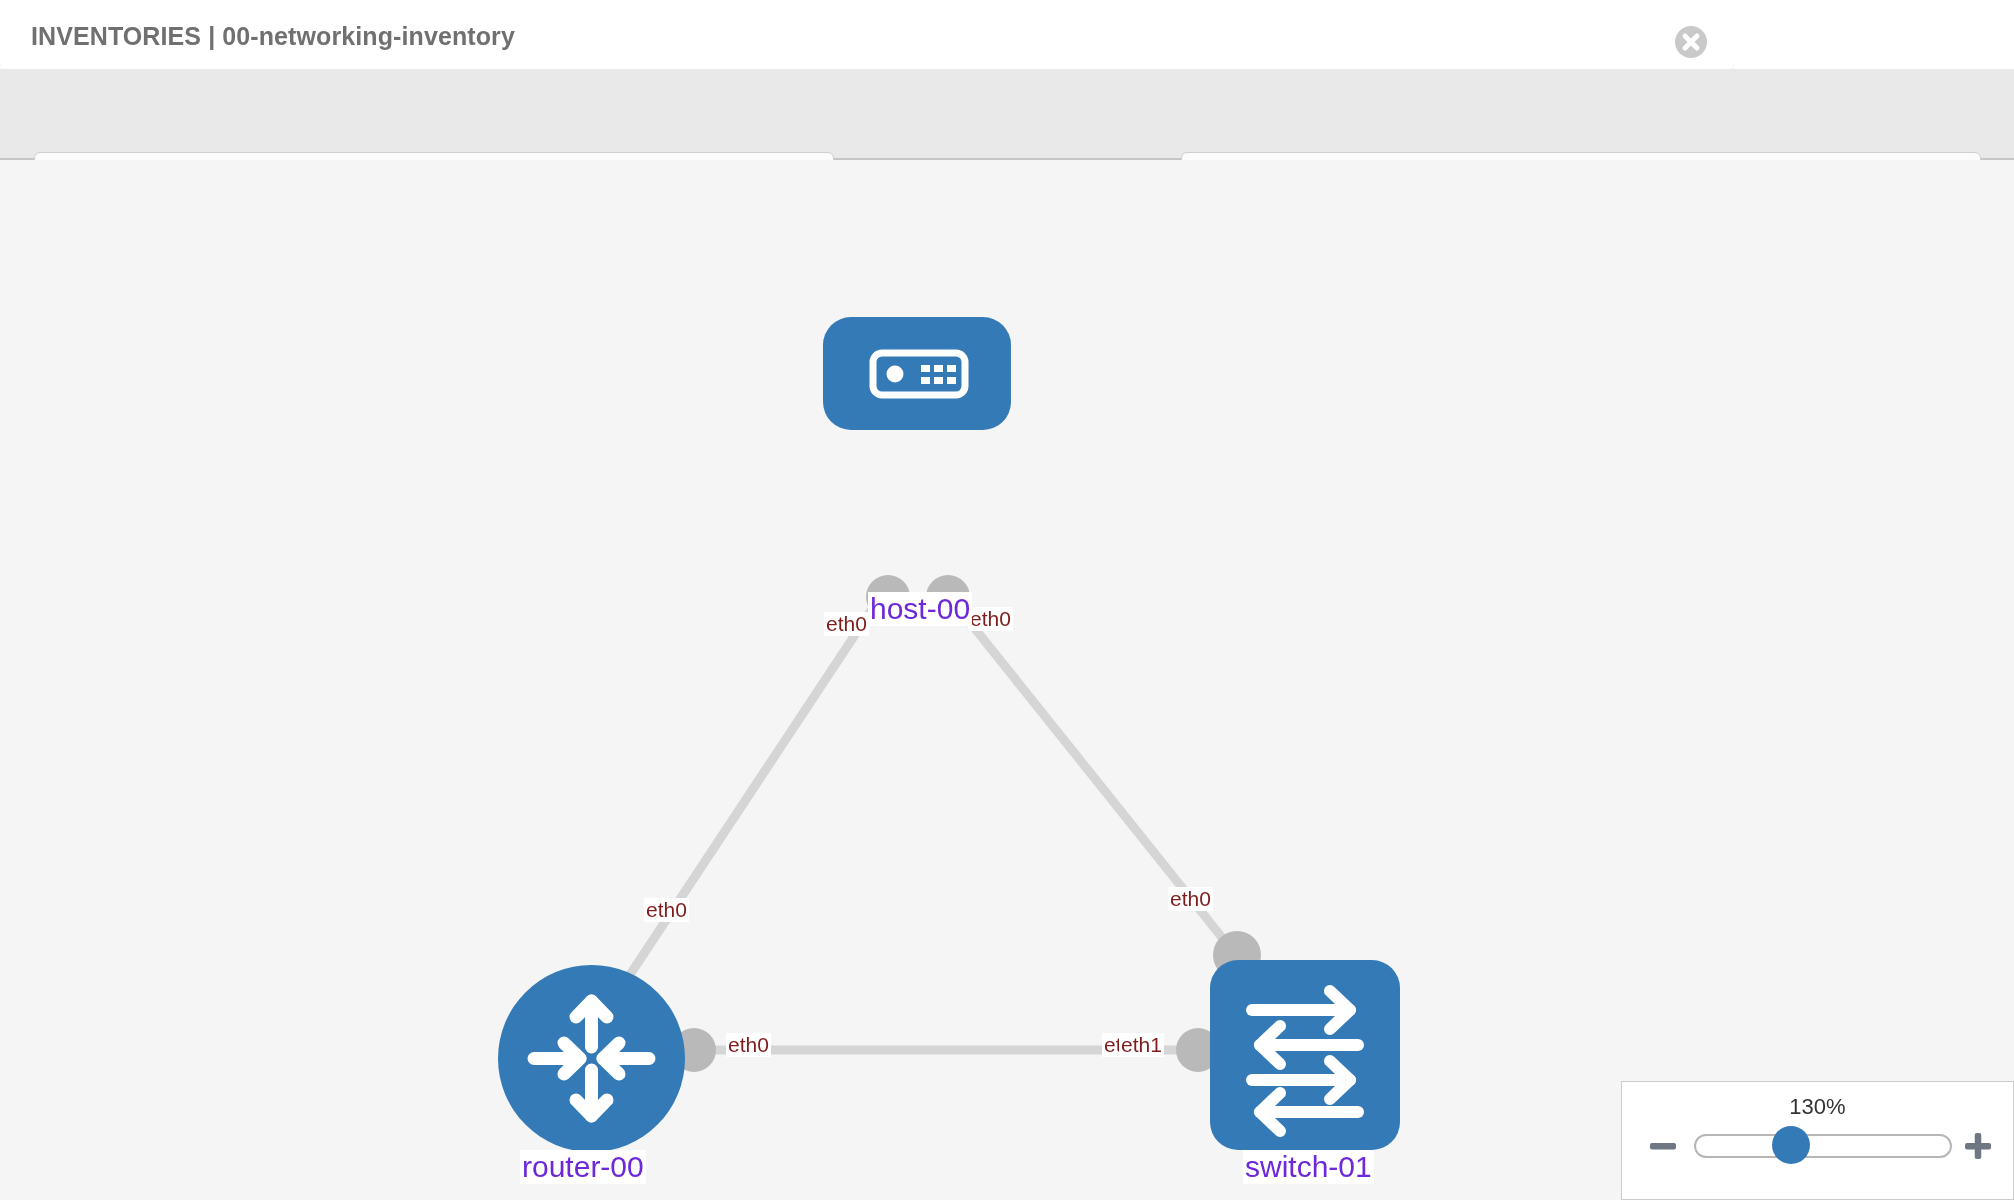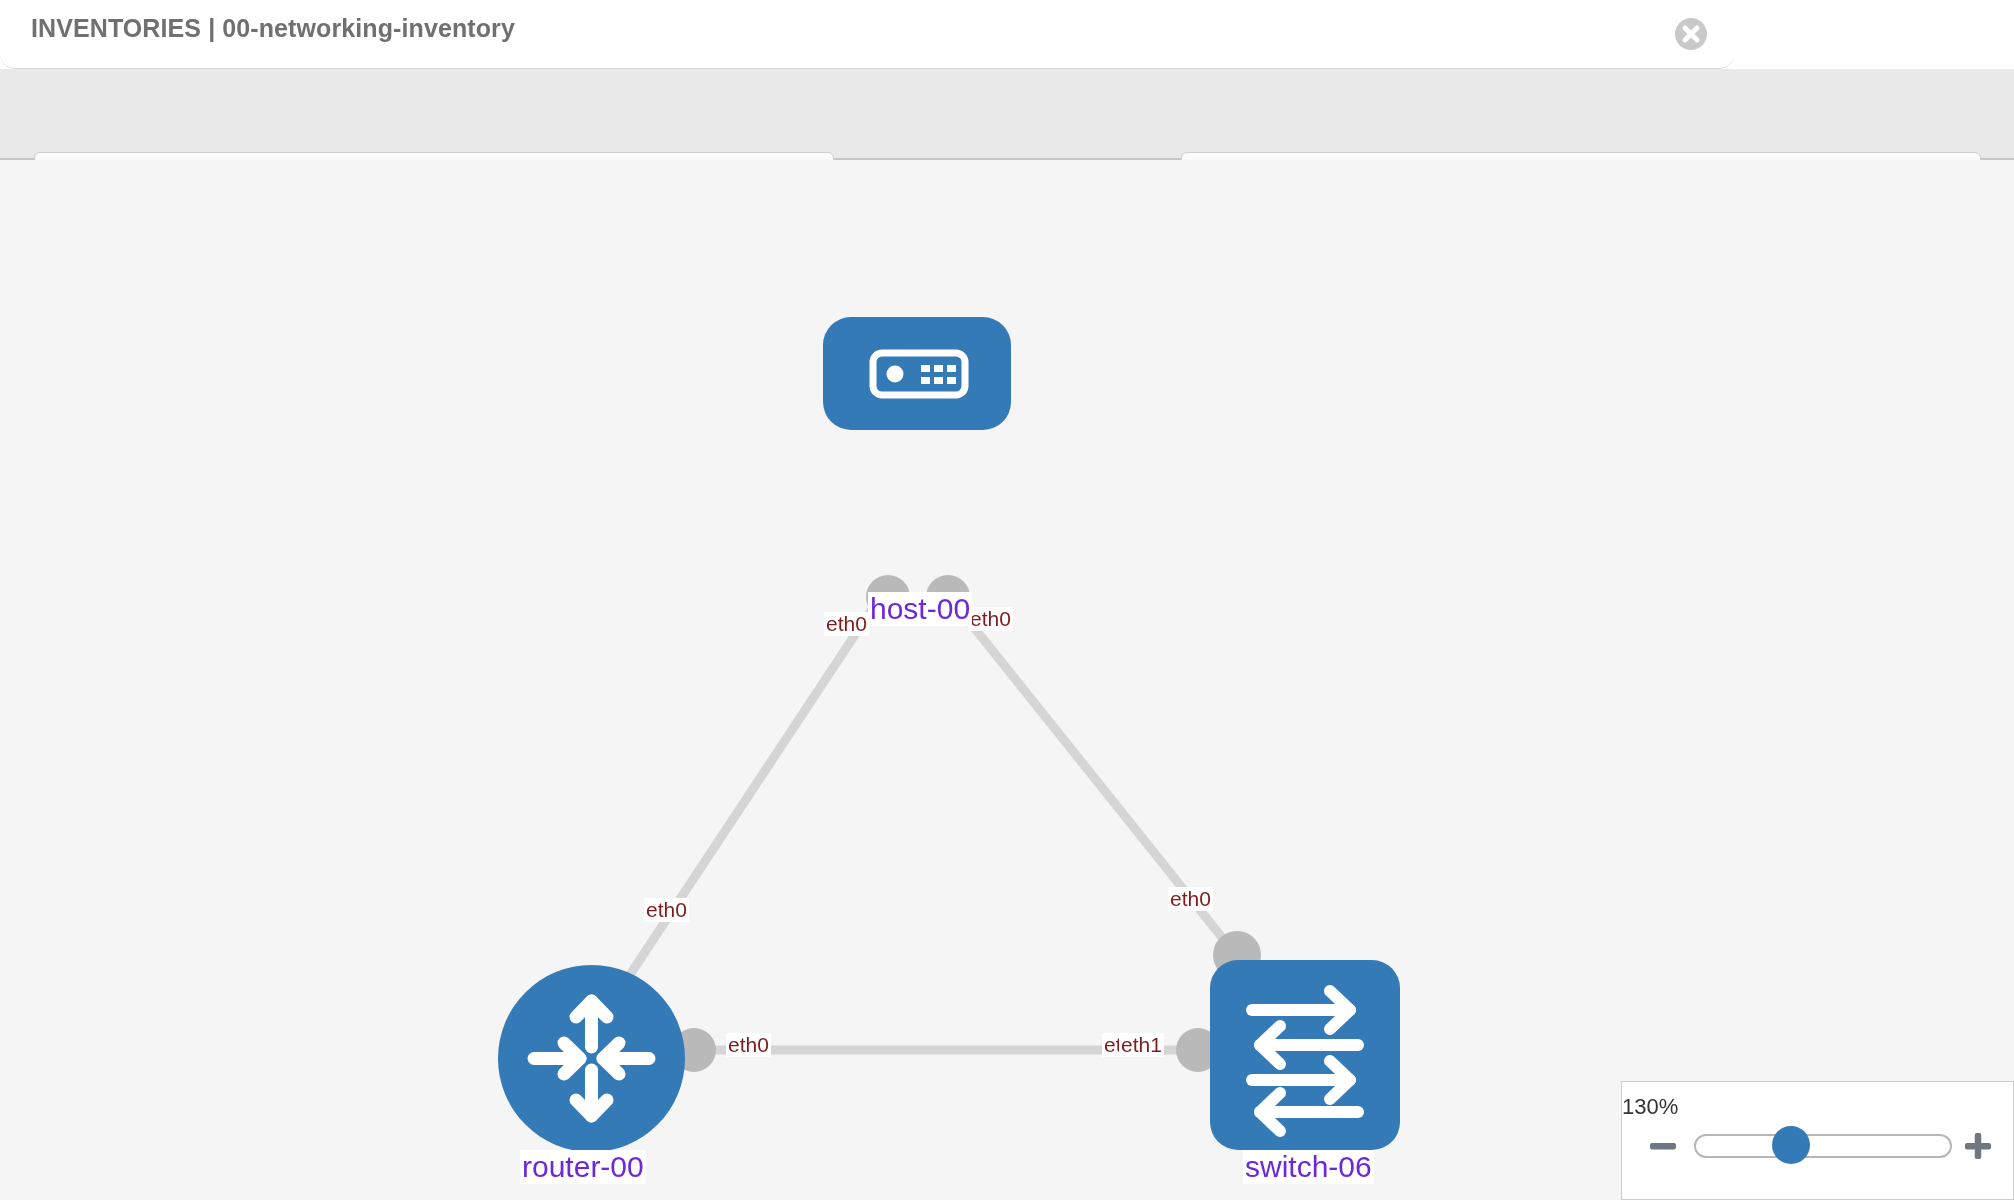--- a/index.html
+++ b/index.html
@@ -15,21 +15,21 @@
   .app {
     position: relative;
     width: 2014px;
     height: 1200px;
     background: #ffffff;
   }
 
   
   .header {
     position: absolute;
-    left: 0; top: 0;
+    left: 0; top: 8px;
     width: 1734px; height: 69px;
     background: #ffffff;
     border-bottom: 1px solid #d7d7d7;
     border-radius: 15px;
   }
   .page-title {
     position: absolute;
     left: 31px; top: 14px;
     font-size: 25px;
     font-weight: bold;
@@ -132,21 +132,21 @@
   .zoom-panel {
     position: absolute;
     left: 1621px; top: 1081px;
     width: 393px; height: 119px;
     background: #ffffff;
     border: 1px solid #cccccc;
   }
   .zoom-level {
     position: absolute;
     top: 12px; left: 0; width: 100%;
-    text-align: left;
+    text-align: center;
     font-size: 22px;
     color: #333333;
   }
   .zoom-minus, .zoom-plus {
     position: absolute;
     top: 48px;
     width: 32px; height: 32px;
     cursor: pointer;
   }
   .zoom-minus { left: 25px; }
@@ -291,21 +291,21 @@
     <div class="if-label" style="left:726px; top:873px;">eth0</div>
 
     <div class="if-label" style="left:1102px; top:873px;">eth</div>
 
     <div class="if-label" style="left:1119px; top:873px;">eth1</div>
 
     <div class="node-name" style="left:868px; top:432px;">host-00</div>
 
     <div class="node-name" style="left:520px; top:990px;">router-00</div>
 
-    <div class="node-name" style="left:1243px; top:990px;">switch-06</div>
+    <div class="node-name" style="left:1243px; top:990px;">switch-01</div>
   </div>
 
   <div class="zoom-panel">
     <div class="zoom-level">130%</div>
 
     <div class="zoom-minus">
       <svg width="32" height="32" viewBox="0 0 32 32">
         <rect x="3" y="13" width="26" height="6.5" rx="2" fill="#6f7782"></rect>
       </svg>
     </div>

